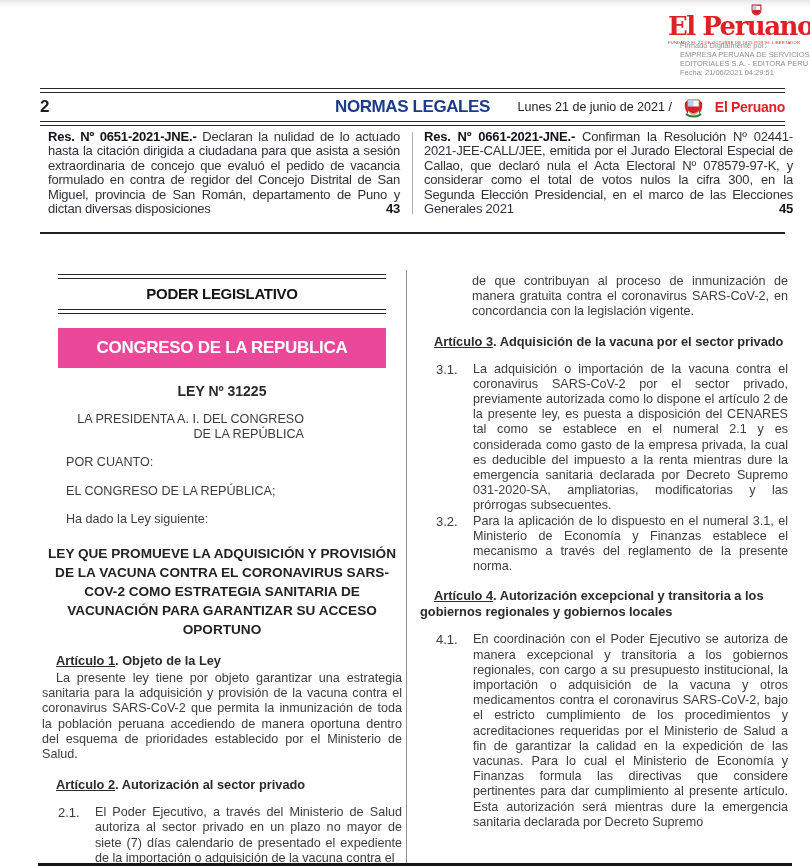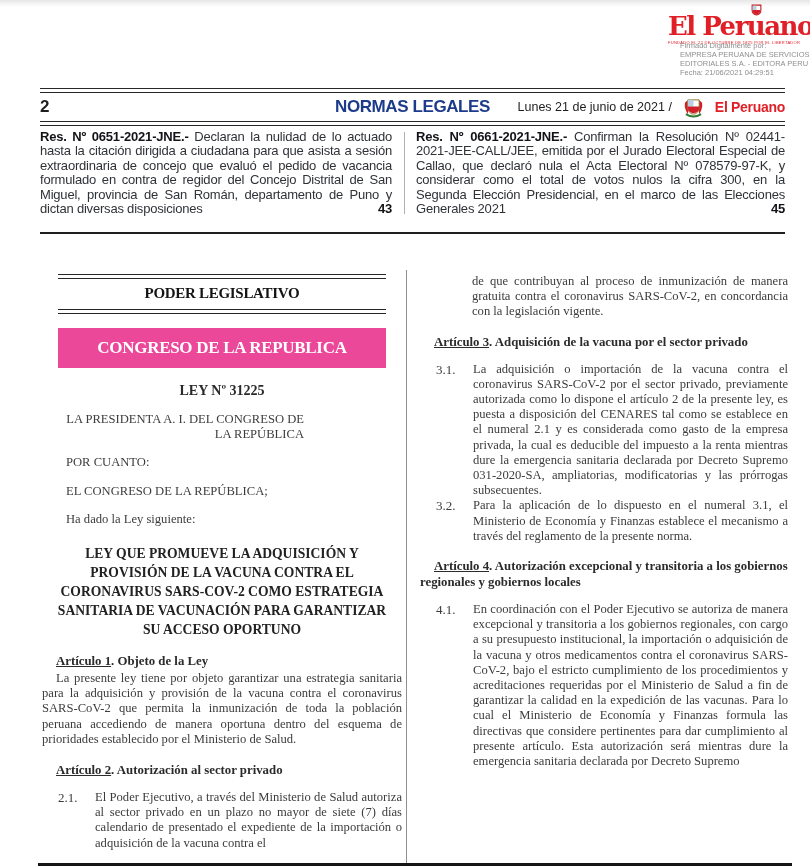--- a/index.html
+++ b/index.html
@@ -25,31 +25,31 @@
   .dbl-rule{height:3px;border-top:1px solid #262626;border-bottom:1.5px solid #262626;}
   .header-row{position:relative;height:28px;display:flex;align-items:center;}
   .page-num{font-weight:bold;font-size:17px;color:#1d1d1d;}
   .section-title{position:absolute;left:0;right:0;text-align:center;
     font-weight:bold;font-size:17px;color:#1c3b8a;letter-spacing:-.4px;}
   .date-brand{position:absolute;right:0;display:flex;align-items:center;gap:12px;
     font-size:12.5px;color:#1d1d1d;}
   .coat{width:19px;height:21px;}
   .brand-red{color:#e01f26;font-weight:bold;font-size:14px;letter-spacing:-.3px;}
   
-  .res-section{position:absolute;top:130px;left:40px;width:745px;display:flex;}
+  .res-section{position:absolute;top:130px;left:48px;width:745px;display:flex;}
   .res-col{font-size:13px;line-height:14.4px;text-align:justify;color:#2f3237;
     letter-spacing:-.2px;}
   .res-col.l{width:352px;}
   .res-col.r{flex:1;}
   .res-divider{width:1px;background:#aeb0b3;margin:2px 11px 2px 12px;}
   .res-ref{font-weight:bold;color:#121217;}
   .res-page{float:right;font-weight:bold;color:#121217;}
   .hr-line{position:absolute;top:232px;left:40px;width:745px;height:2px;background:#1f1f1f;}
   
-  .main{position:absolute;top:268px;left:40px;width:750px;height:598px;overflow:hidden;font-family:Liberation Serif, serif;}
+  .main{position:absolute;top:268px;left:40px;width:750px;height:598px;overflow:hidden;}
   .col-left{position:absolute;left:2px;top:0;width:360px;}
   .col-div{position:absolute;left:366px;top:2px;bottom:0;width:1px;background:#8d8f92;}
   .col-right{position:absolute;left:380px;top:6px;width:368px;}
   .power-wrap{margin:6px 16px 0 16px;}
   .power-title{text-align:center;font-weight:bold;font-size:15px;color:#141414;
     padding:6px 0 7px 0;letter-spacing:-.3px;}
   .gray-box{margin:14px 16px 0 16px;background:#ec4899;color:#ffffff;text-align:center;
     font-weight:bold;font-size:17px;letter-spacing:-.3px;padding:10px 0;}
   .law-num{text-align:center;font-weight:bold;font-size:14px;color:#2a2a2a;margin-top:15px;}
   .preamble-p{margin:13px 0 0 24px;font-size:12.6px;line-height:15.2px;color:#3c3c3c;}

